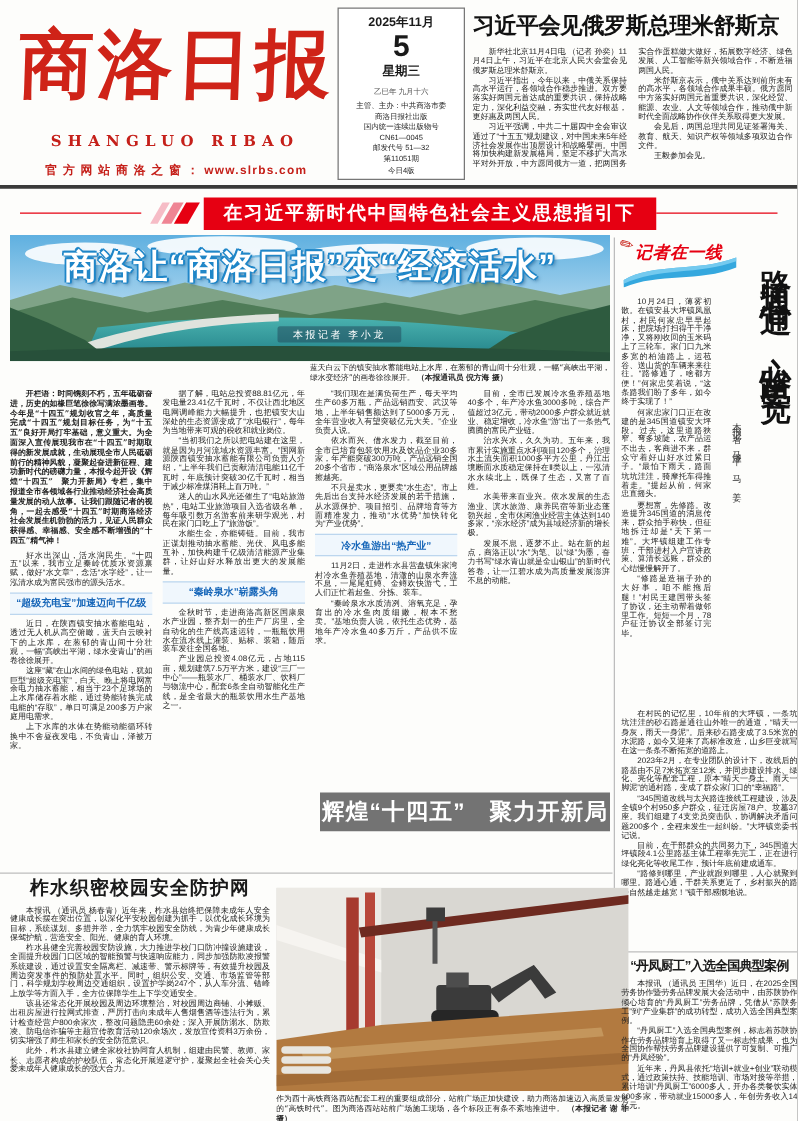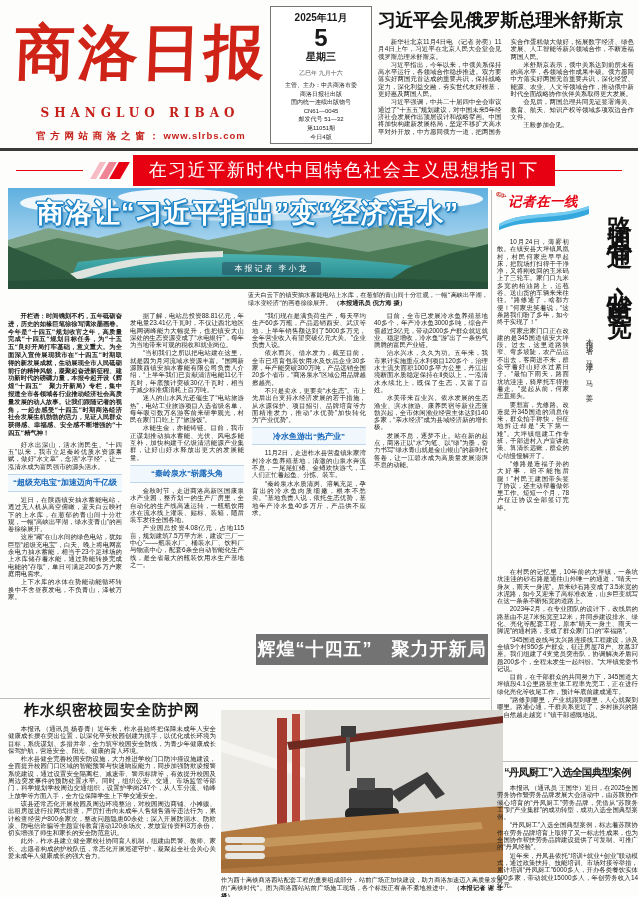--- a/index.html
+++ b/index.html
@@ -44,21 +44,21 @@
   .banner-row { position:absolute; left:0; top:157px; width:638px; height:27px; display:flex; align-items:center; }
   .banner-line { flex:1; border-top:1.5px solid #e60012; }
   .banner-line.l { margin-left:16px; }
   .banner-line.r { margin-right:16px; }
   .slash-group { display:flex; align-items:center; margin:0 5px 0 12px; }
   .slash { height:17px; transform:skewX(-30deg); margin-right:2.5px; }
   .slash.s1 { width:6px; background:#f6bcc6; }
   .slash.s2 { width:8px; background:#ef8594; }
   .slash.s3 { width:11px; background:#e60012; }
   .banner-box {
-    background:#e60012; color:#fff; font-size:18px; font-weight:400;
+    background:#e60012; color:#fff; font-size:15px; font-weight:700;
     letter-spacing:1.5px; padding:3px 16px 4px; white-space:nowrap;
   }
 
   
   .lead-photo { position:absolute; left:8px; top:188px; width:480px; height:101px; overflow:hidden; }
   .lead-photo svg { position:absolute; inset:0; }
   .lead-title {
     position:absolute; top:7px; width:100%; text-align:center;
     font-size:27px; font-weight:900; color:#fff; letter-spacing:1px;
     text-shadow:1.5px 0 0 #1f86c8,-1.5px 0 0 #1f86c8,0 1.5px 0 #1f86c8,0 -1.5px 0 #1f86c8,1.2px 1.2px 0 #1f86c8,-1.2px -1.2px 0 #1f86c8,2px 2px 3px rgba(10,70,120,.6);
@@ -204,21 +204,21 @@
         <ellipse cx="240" cy="25" rx="90" ry="8" opacity="0.6"></ellipse>
       </g>
       <path d="M0,52 L40,40 L90,50 L140,38 L200,52 L260,40 L320,50 L380,36 L440,48 L480,40 L480,101 L0,101 Z" fill="#7fa387"></path>
       <path d="M0,62 L50,50 L110,62 L170,52 L240,64 L300,54 L360,64 L420,52 L480,62 L480,101 L0,101 Z" fill="#4f7c58"></path>
       <path d="M70,74 Q170,62 290,68 Q380,73 432,82 L432,101 L58,101 Z" fill="url(#lake)"></path>
       <path d="M55,88 Q120,66 215,63 L215,69 Q125,72 62,95 Z" fill="#dfe3dd"></path>
       <path d="M0,58 L30,70 L60,84 L82,101 L0,101 Z" fill="#2e5b3f"></path>
       <path d="M480,56 L440,66 L400,80 L368,101 L480,101 Z" fill="#2e5b3f"></path>
       <path d="M0,93 Q240,84 480,94 L480,101 L0,101 Z" fill="#27503a"></path>
     </svg>
-    <div class="lead-title">商洛让“习近平指出”变“经济活水”</div>
+    <div class="lead-title">商洛让“商洛日报”变“经济活水”</div>
     <div class="lead-byline-wrap">
       <span class="lead-byline">本报记者 李小龙</span>
     </div>
   </div>
 
   <div class="lead-caption">
     <span>蓝天白云下的镇安抽水蓄能电站上水库，在葱郁的青山间十分壮观，一幅“高峡出平湖，绿水变经济”的画卷徐徐展开。</span>
     <span class="credit">（本报通讯员 倪方海 摄）</span>
   </div>
 

